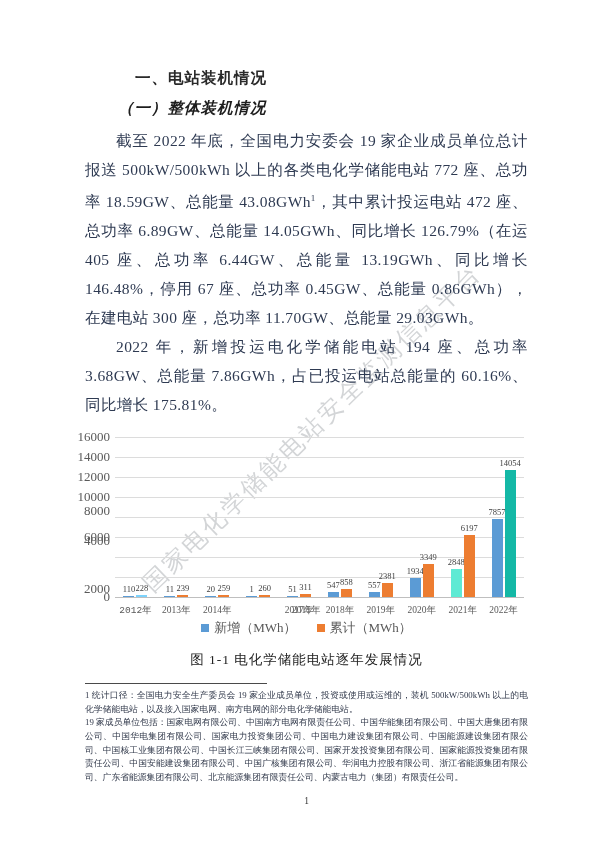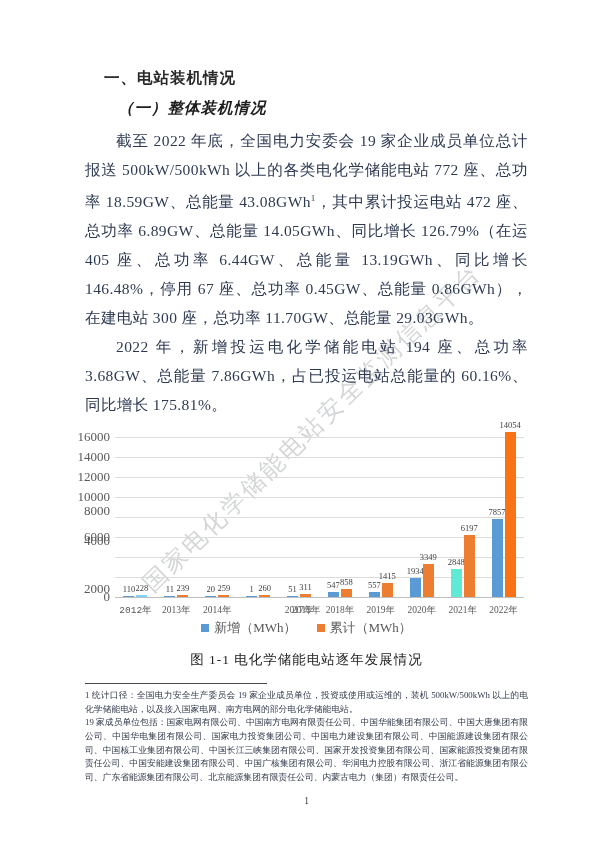--- a/index.html
+++ b/index.html
@@ -12,21 +12,21 @@
   }
   .watermark {
     position:absolute; left:312px; top:428px;
     transform:translate(-50%,-50%) rotate(-44deg);
     font-size:24px; letter-spacing:3px; white-space:nowrap;
     color:rgba(150,155,160,0.42); z-index:0;
     font-family:"Liberation Serif","DejaVu Serif",serif;
   }
   .content { position:relative; z-index:1; padding:68px 82px 0 85px; }
   .h1 {
-    margin-left:19px; font-size:15.5px; font-weight:bold; color:#2a2a2a;
+    margin-left:50px; font-size:15.5px; font-weight:bold; color:#2a2a2a;
     font-family:"Liberation Sans","DejaVu Sans",sans-serif;
     letter-spacing:1px; margin-bottom:9px;
   }
   .h2 {
     margin-left:33px; font-size:15.5px; font-weight:bold; font-style:italic;
     color:#1d1d1d; letter-spacing:1px; margin-bottom:7px;
   }
   .para {
     font-size:15.5px; line-height:29px; text-align:justify;
     text-indent:2em; letter-spacing:0.4px;
@@ -152,21 +152,21 @@
             <div class="bar" style="height: 8.58px; background: rgb(237, 125, 49);">
               <div class="bar-label">858</div>
             </div>
           </div>
           <div class="xlabel" style="left: 55%;">2018年</div>
           <div class="bar-group" style="left: 65%;">
             <div class="bar" style="height: 5.57px; background: rgb(91, 155, 213);">
               <div class="bar-label">557</div>
             </div>
             <div class="bar" style="height: 14.15px; background: rgb(237, 125, 49);">
-              <div class="bar-label">1415</div>
+              <div class="bar-label">2381</div>
             </div>
           </div>
           <div class="xlabel" style="left: 65%;">2019年</div>
           <div class="bar-group" style="left: 75%;">
             <div class="bar" style="height: 19.34px; background: rgb(91, 155, 213);">
               <div class="bar-label">1934</div>
             </div>
             <div class="bar" style="height: 33.49px; background: rgb(237, 125, 49);">
               <div class="bar-label">3349</div>
             </div>
@@ -178,21 +178,21 @@
             </div>
             <div class="bar" style="height: 61.97px; background: rgb(237, 125, 49);">
               <div class="bar-label">6197</div>
             </div>
           </div>
           <div class="xlabel" style="left: 85%;">2021年</div>
           <div class="bar-group" style="left: 95%;">
             <div class="bar" style="height: 78.57px; background: rgb(91, 155, 213);">
               <div class="bar-label">7857</div>
             </div>
-            <div class="bar" style="height: 165px; background: #f97316;">
+            <div class="bar" style="height: 127px; background: #14b8a6;">
               <div class="bar-label">14054</div>
             </div>
           </div>
           <div class="xlabel" style="left: 95%;">2022年</div>
         </div>
       <div class="legend">
           <div class="legend-item">
             <span class="legend-swatch" style="background: rgb(91, 155, 213);"></span>
             <span>新增（MWh）</span>
           </div>

